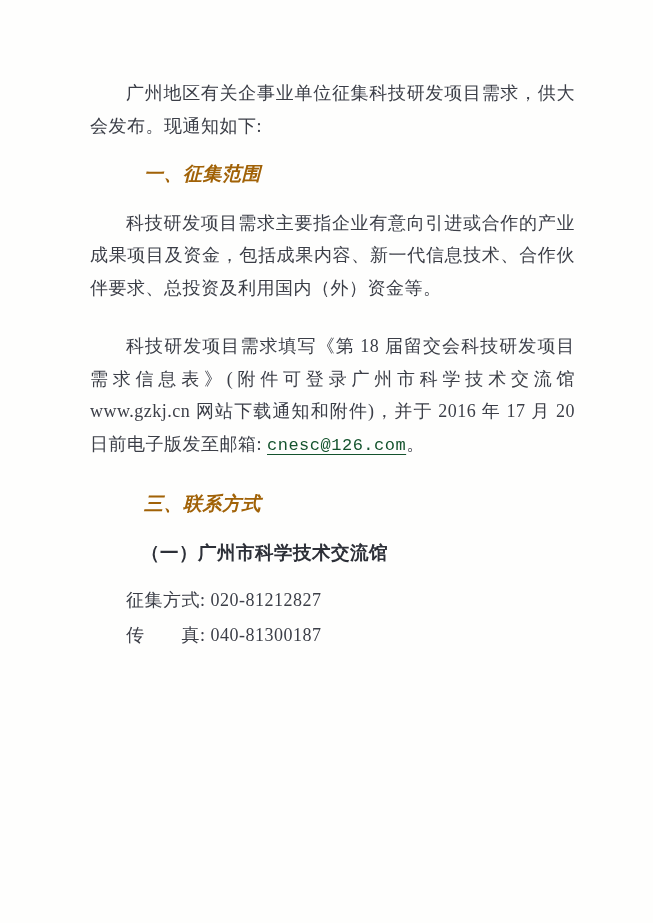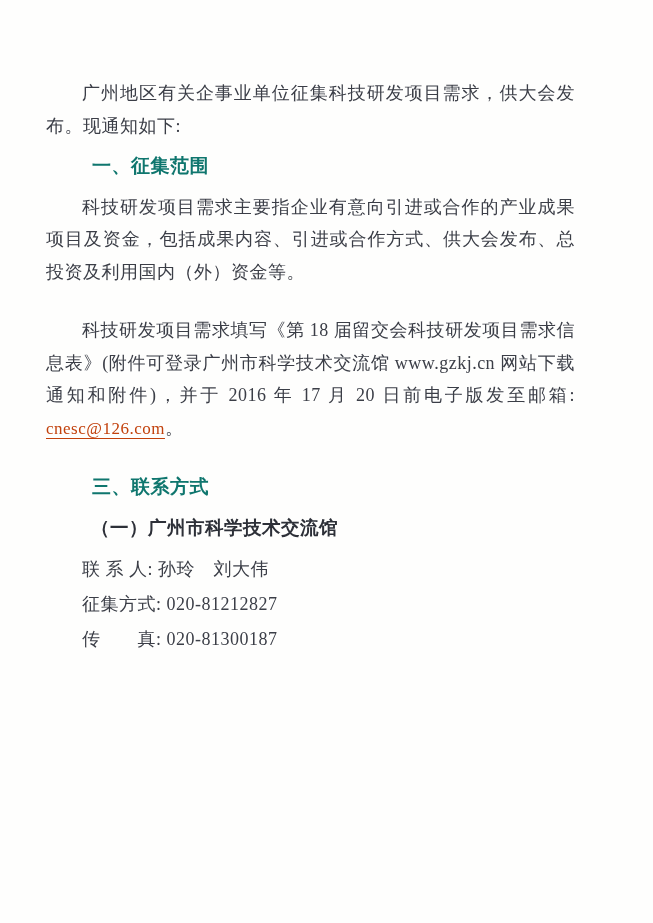--- a/index.html
+++ b/index.html
@@ -6,63 +6,64 @@
     margin: 0;
     padding: 0;
     background: #ffffff;
   }
   .page {
     position: relative;
     width: 653px;
     height: 923px;
     box-sizing: border-box;
     background: #fefefd;
-    padding: 77px 78px 0 46px;
+    padding: 77px 78px 0 90px;
     overflow: hidden;
     font-family: "Liberation Serif", "DejaVu Serif", serif;
     color: #3b3e47;
   }
   .body-text {
     font-size: 18px;
     line-height: 32.5px;
     letter-spacing: 0.5px;
     text-align: justify;
     text-justify: inter-ideograph;
   }
   p.para {
     margin: 0;
     text-indent: 2em;
   }
   h2.heading {
-    margin: 8px;
+    margin: 16px;
     font-family: "Liberation Sans", "DejaVu Sans", sans-serif;
     font-weight: bold;
-    color: #0f766e;
+    color: #a16207;
     font-size: 19px;
     line-height: 32.5px;
     letter-spacing: 0.5px;
     text-indent: 2em;
+    font-style: italic;
   }
   h3.subheading {
-    margin: 8px;
+    margin: 14px;
     font-family: "Liberation Sans", "DejaVu Sans", sans-serif;
     font-weight: bold;
     color: #2d3038;
     font-size: 18.5px;
     line-height: 32.5px;
     letter-spacing: 0.5px;
     text-indent: 2em;
   }
   section { margin: 0; }
   section.spaced { margin-top: 26px; }
   .email {
     text-decoration: underline;
     text-underline-offset: 4px;
-    color: #c2410c;
-    font-family: Liberation Serif, serif;
+    color: #14532d;
+    font-family: Liberation Mono, monospace;
     font-size: 17px;
     letter-spacing: 0.5px;
   }
   .contact-line {
     margin: 0;
     text-indent: 2em;
     line-height: 35px;
     white-space: pre-wrap;
   }
   .contact-label {
@@ -76,33 +77,32 @@
 <body>
 
 <div class="page">
 
   <div class="body-text">
 
     <p class="para">广州地区有关企事业单位征集科技研发项目需求，供大会发布。现通知如下:</p>
 
     <section>
       <h2 class="heading">一、征集范围</h2>
-      <p class="para">科技研发项目需求主要指企业有意向引进或合作的产业成果项目及资金，包括成果内容、引进或合作方式、供大会发布、总投资及利用国内（外）资金等。</p>
+      <p class="para">科技研发项目需求主要指企业有意向引进或合作的产业成果项目及资金，包括成果内容、新一代信息技术、合作伙伴要求、总投资及利用国内（外）资金等。</p>
     </section>
 
     <section class="spaced">
       <p class="para"><span>科技研发项目需求填写《第 18 届留交会科技研发项目需求信息表》(附件可登录广州市科学技术交流馆 www.gzkj.cn 网站下载通知和附件)，并于 2016 年 17 月 20 日前电子版发至邮箱: </span><span class="email">cnesc@126.com</span><span>。</span></p>
     </section>
 
     <section class="spaced">
       <h2 class="heading">三、联系方式</h2>
       <h3 class="subheading">（一）广州市科学技术交流馆</h3>
 
-      <p class="contact-line"><span class="contact-label">联 系 人:</span> <span class="contact-value">孙玲　刘大伟</span></p>
 
       <p class="contact-line"><span class="contact-label">征集方式:</span> <span class="contact-value">020-81212827</span></p>
 
-      <p class="contact-line"><span class="contact-label">传　　真:</span> <span class="contact-value">020-81300187</span></p>
+      <p class="contact-line"><span class="contact-label">传　　真:</span> <span class="contact-value">040-81300187</span></p>
     </section>
 
   </div>
 
 </div>
 
 </body></html>

